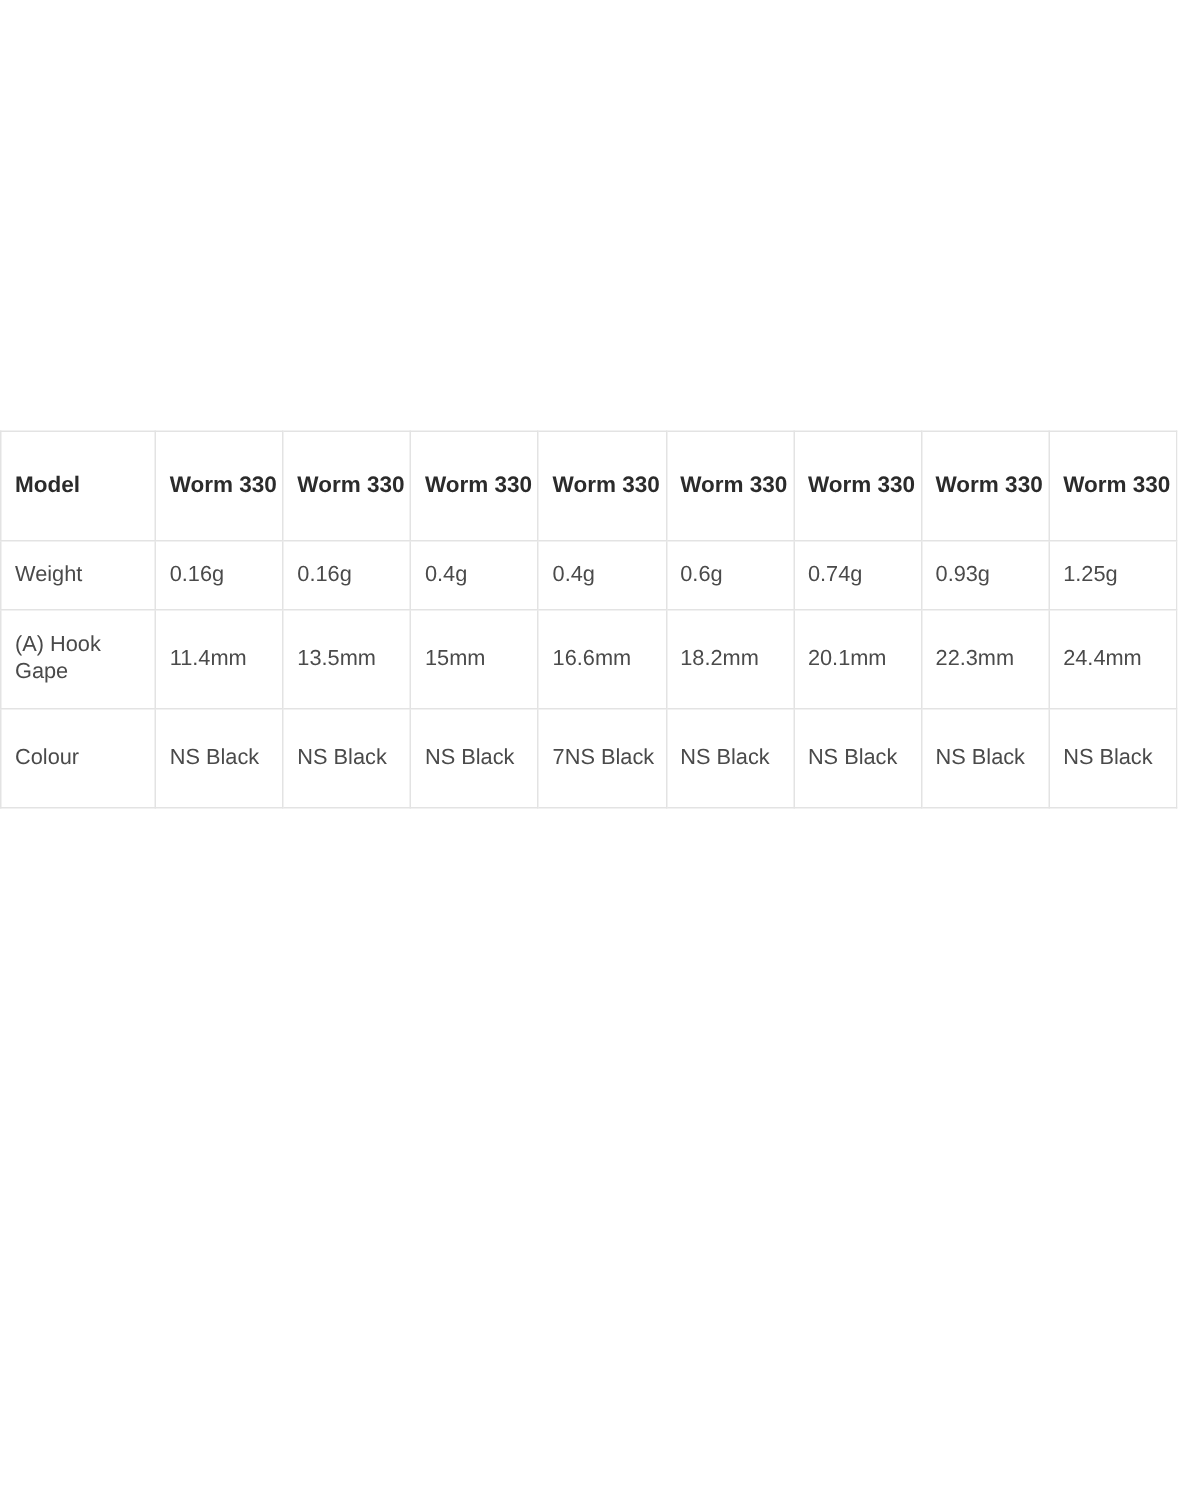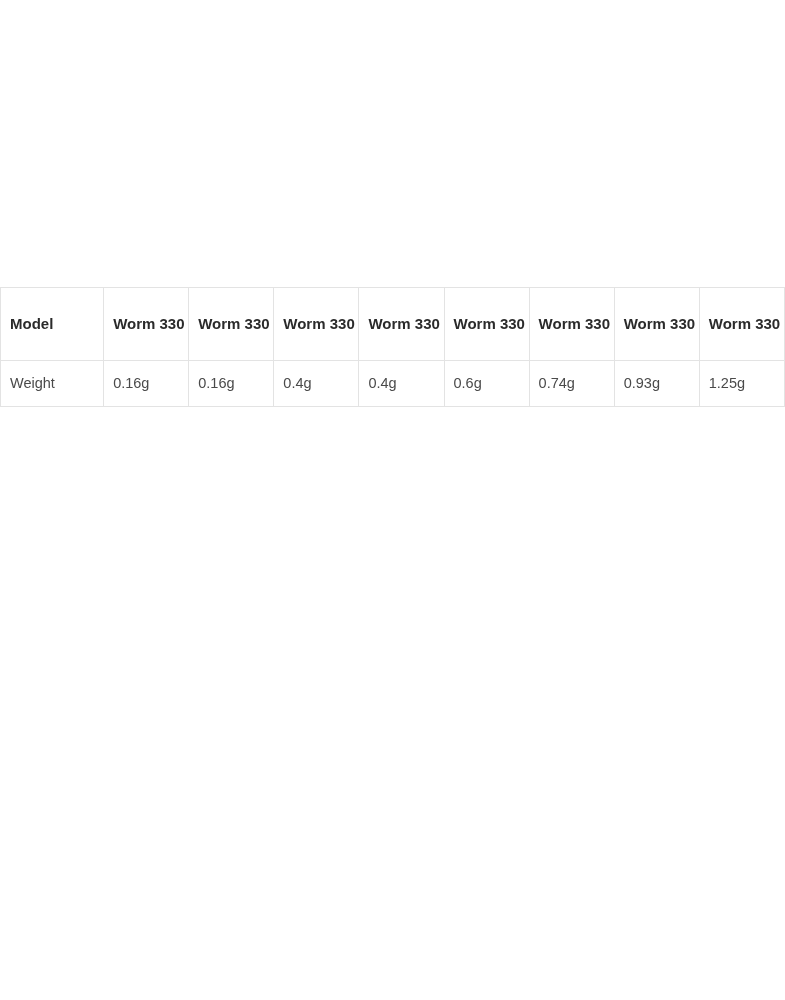--- a/index.html
+++ b/index.html
@@ -113,15 +113,37 @@
         <th class="row-label">Weight</th>
         <td>0.16g</td>
         <td>0.16g</td>
         <td>0.4g</td>
         <td>0.4g</td>
         <td>0.6g</td>
         <td>0.74g</td>
         <td>0.93g</td>
         <td>1.25g</td>
       </tr>
+      <tr>
+        <th class="row-label">(A) Hook Gape</th>
+        <td>11.4mm</td>
+        <td>13.5mm</td>
+        <td>15mm</td>
+        <td>16.6mm</td>
+        <td>18.2mm</td>
+        <td>20.1mm</td>
+        <td>22.3mm</td>
+        <td>24.4mm</td>
+      </tr>
+      <tr>
+        <th class="row-label">Colour</th>
+        <td>NS Black</td>
+        <td>NS Black</td>
+        <td>NS Black</td>
+        <td>7NS Black</td>
+        <td>NS Black</td>
+        <td>NS Black</td>
+        <td>NS Black</td>
+        <td>NS Black</td>
+      </tr>
     </tbody>
   </table>
 </div>
 
 </body></html>

